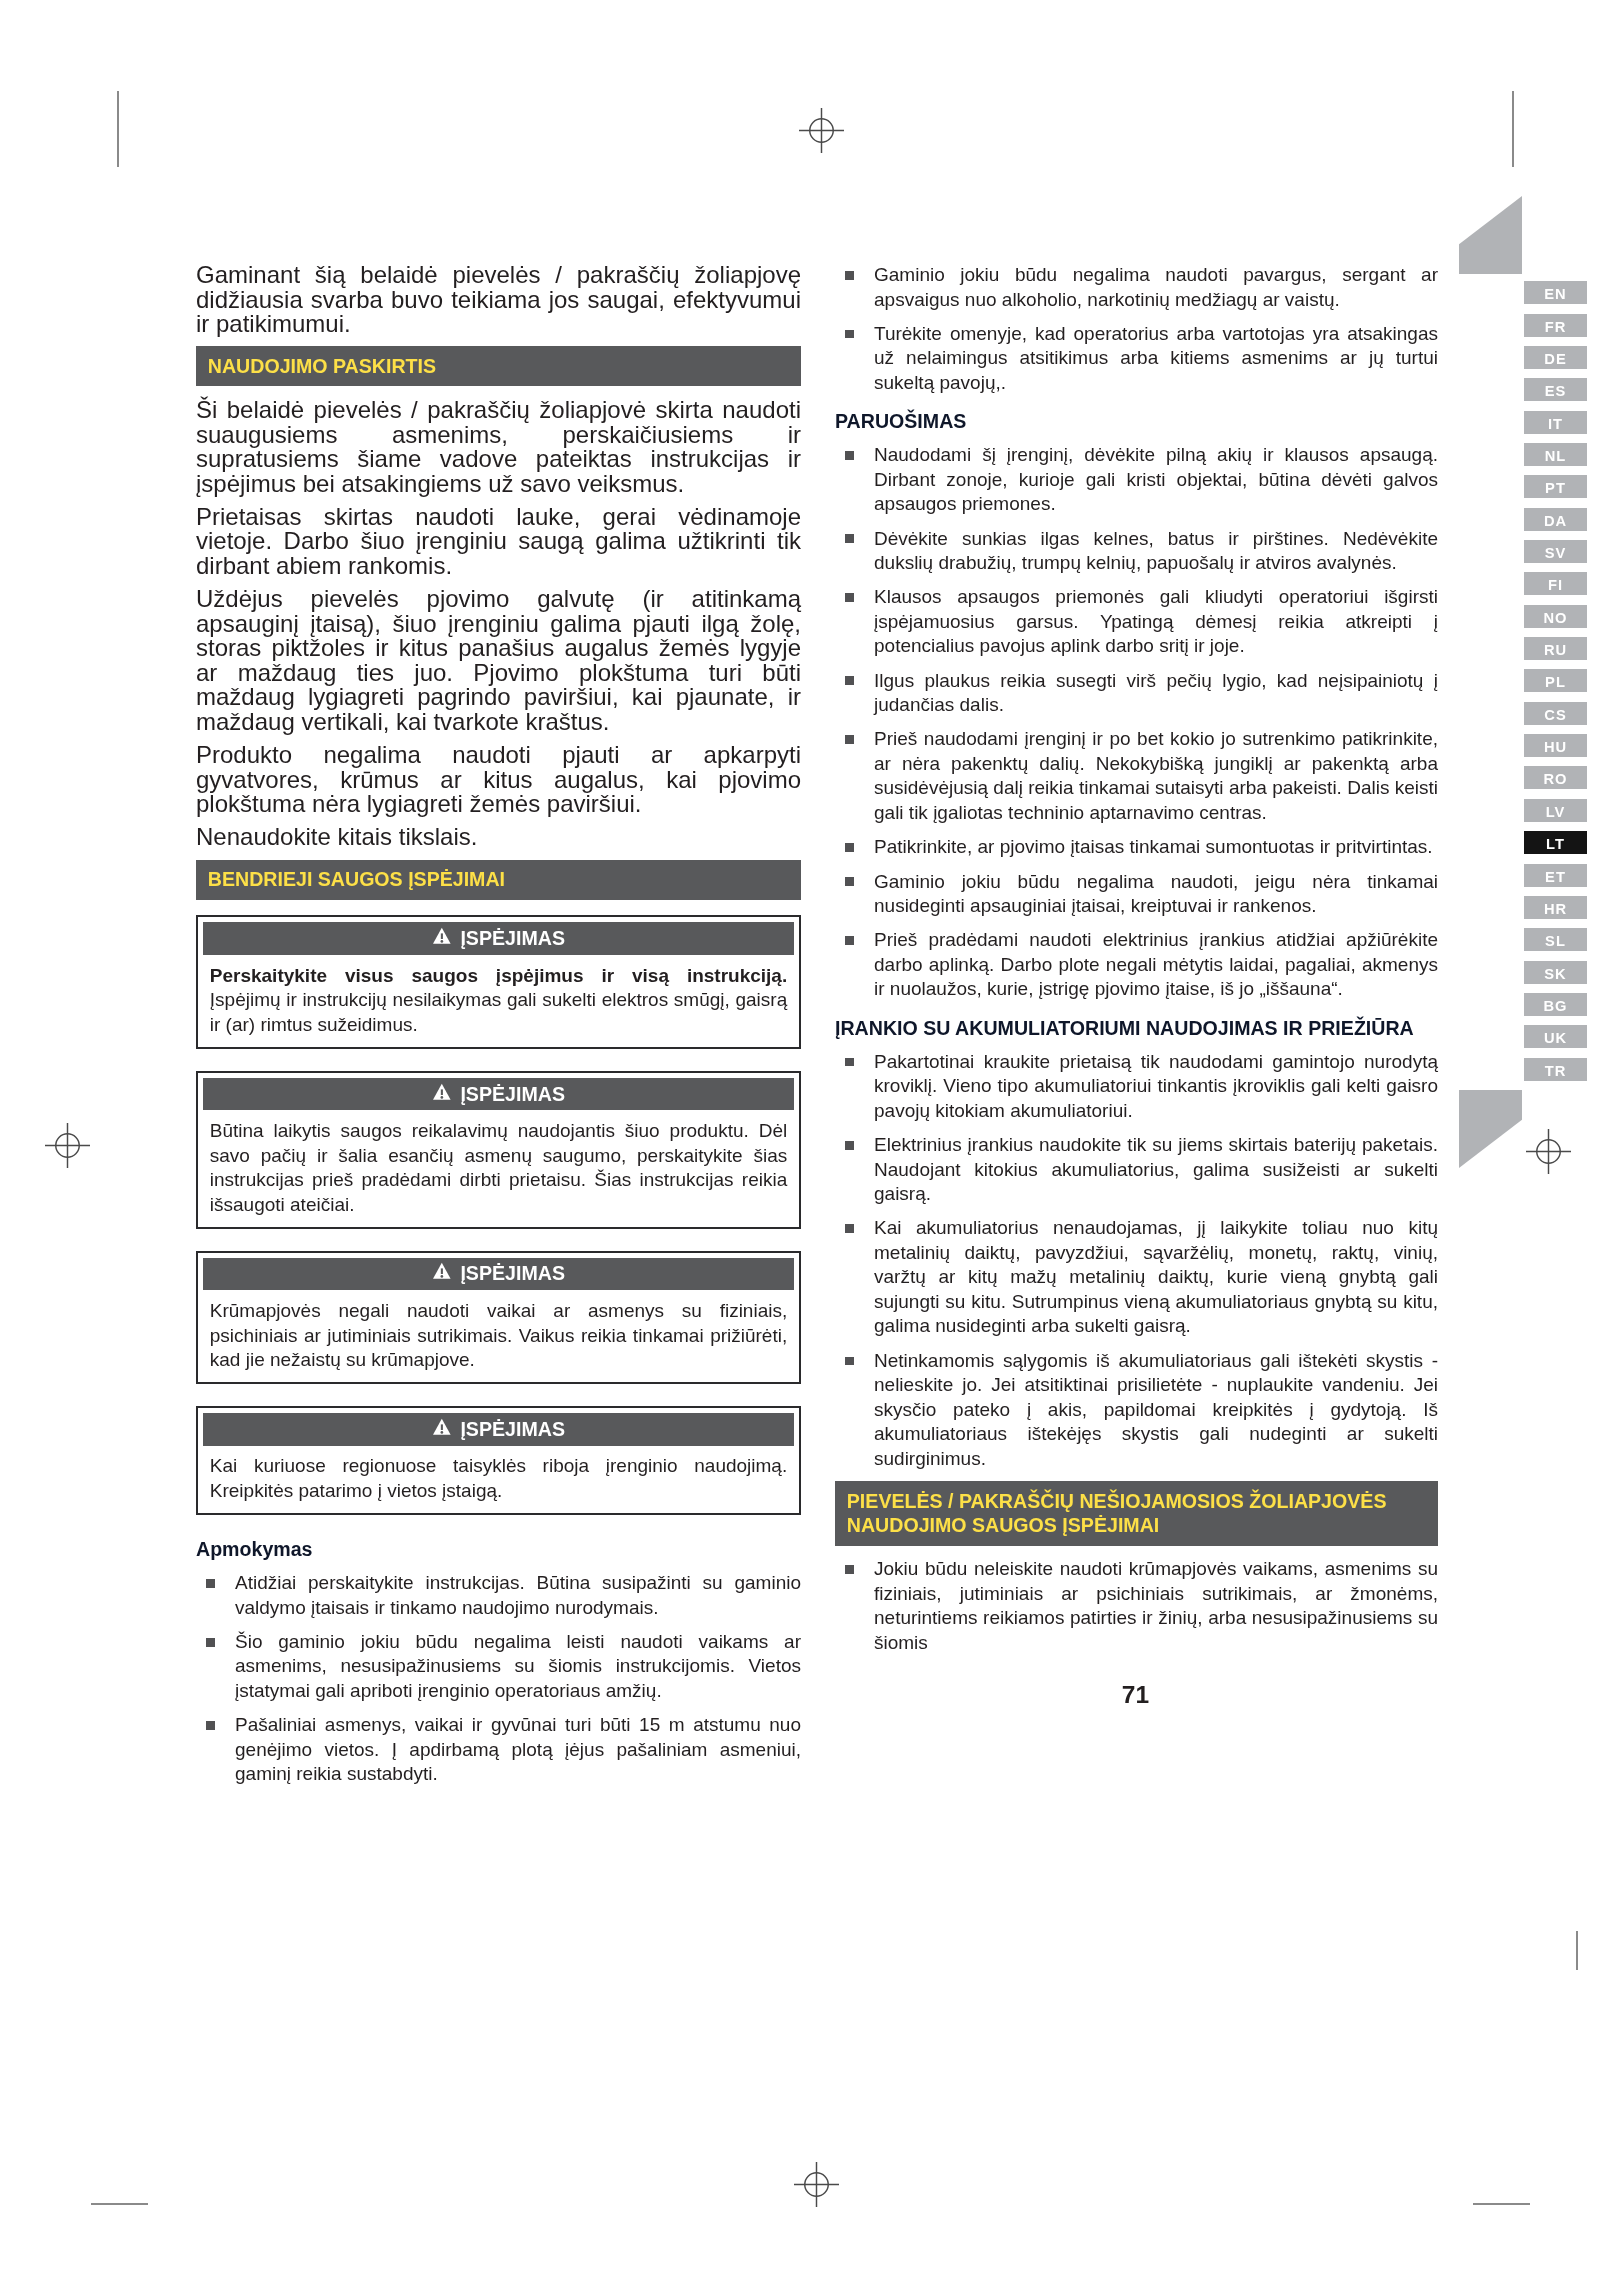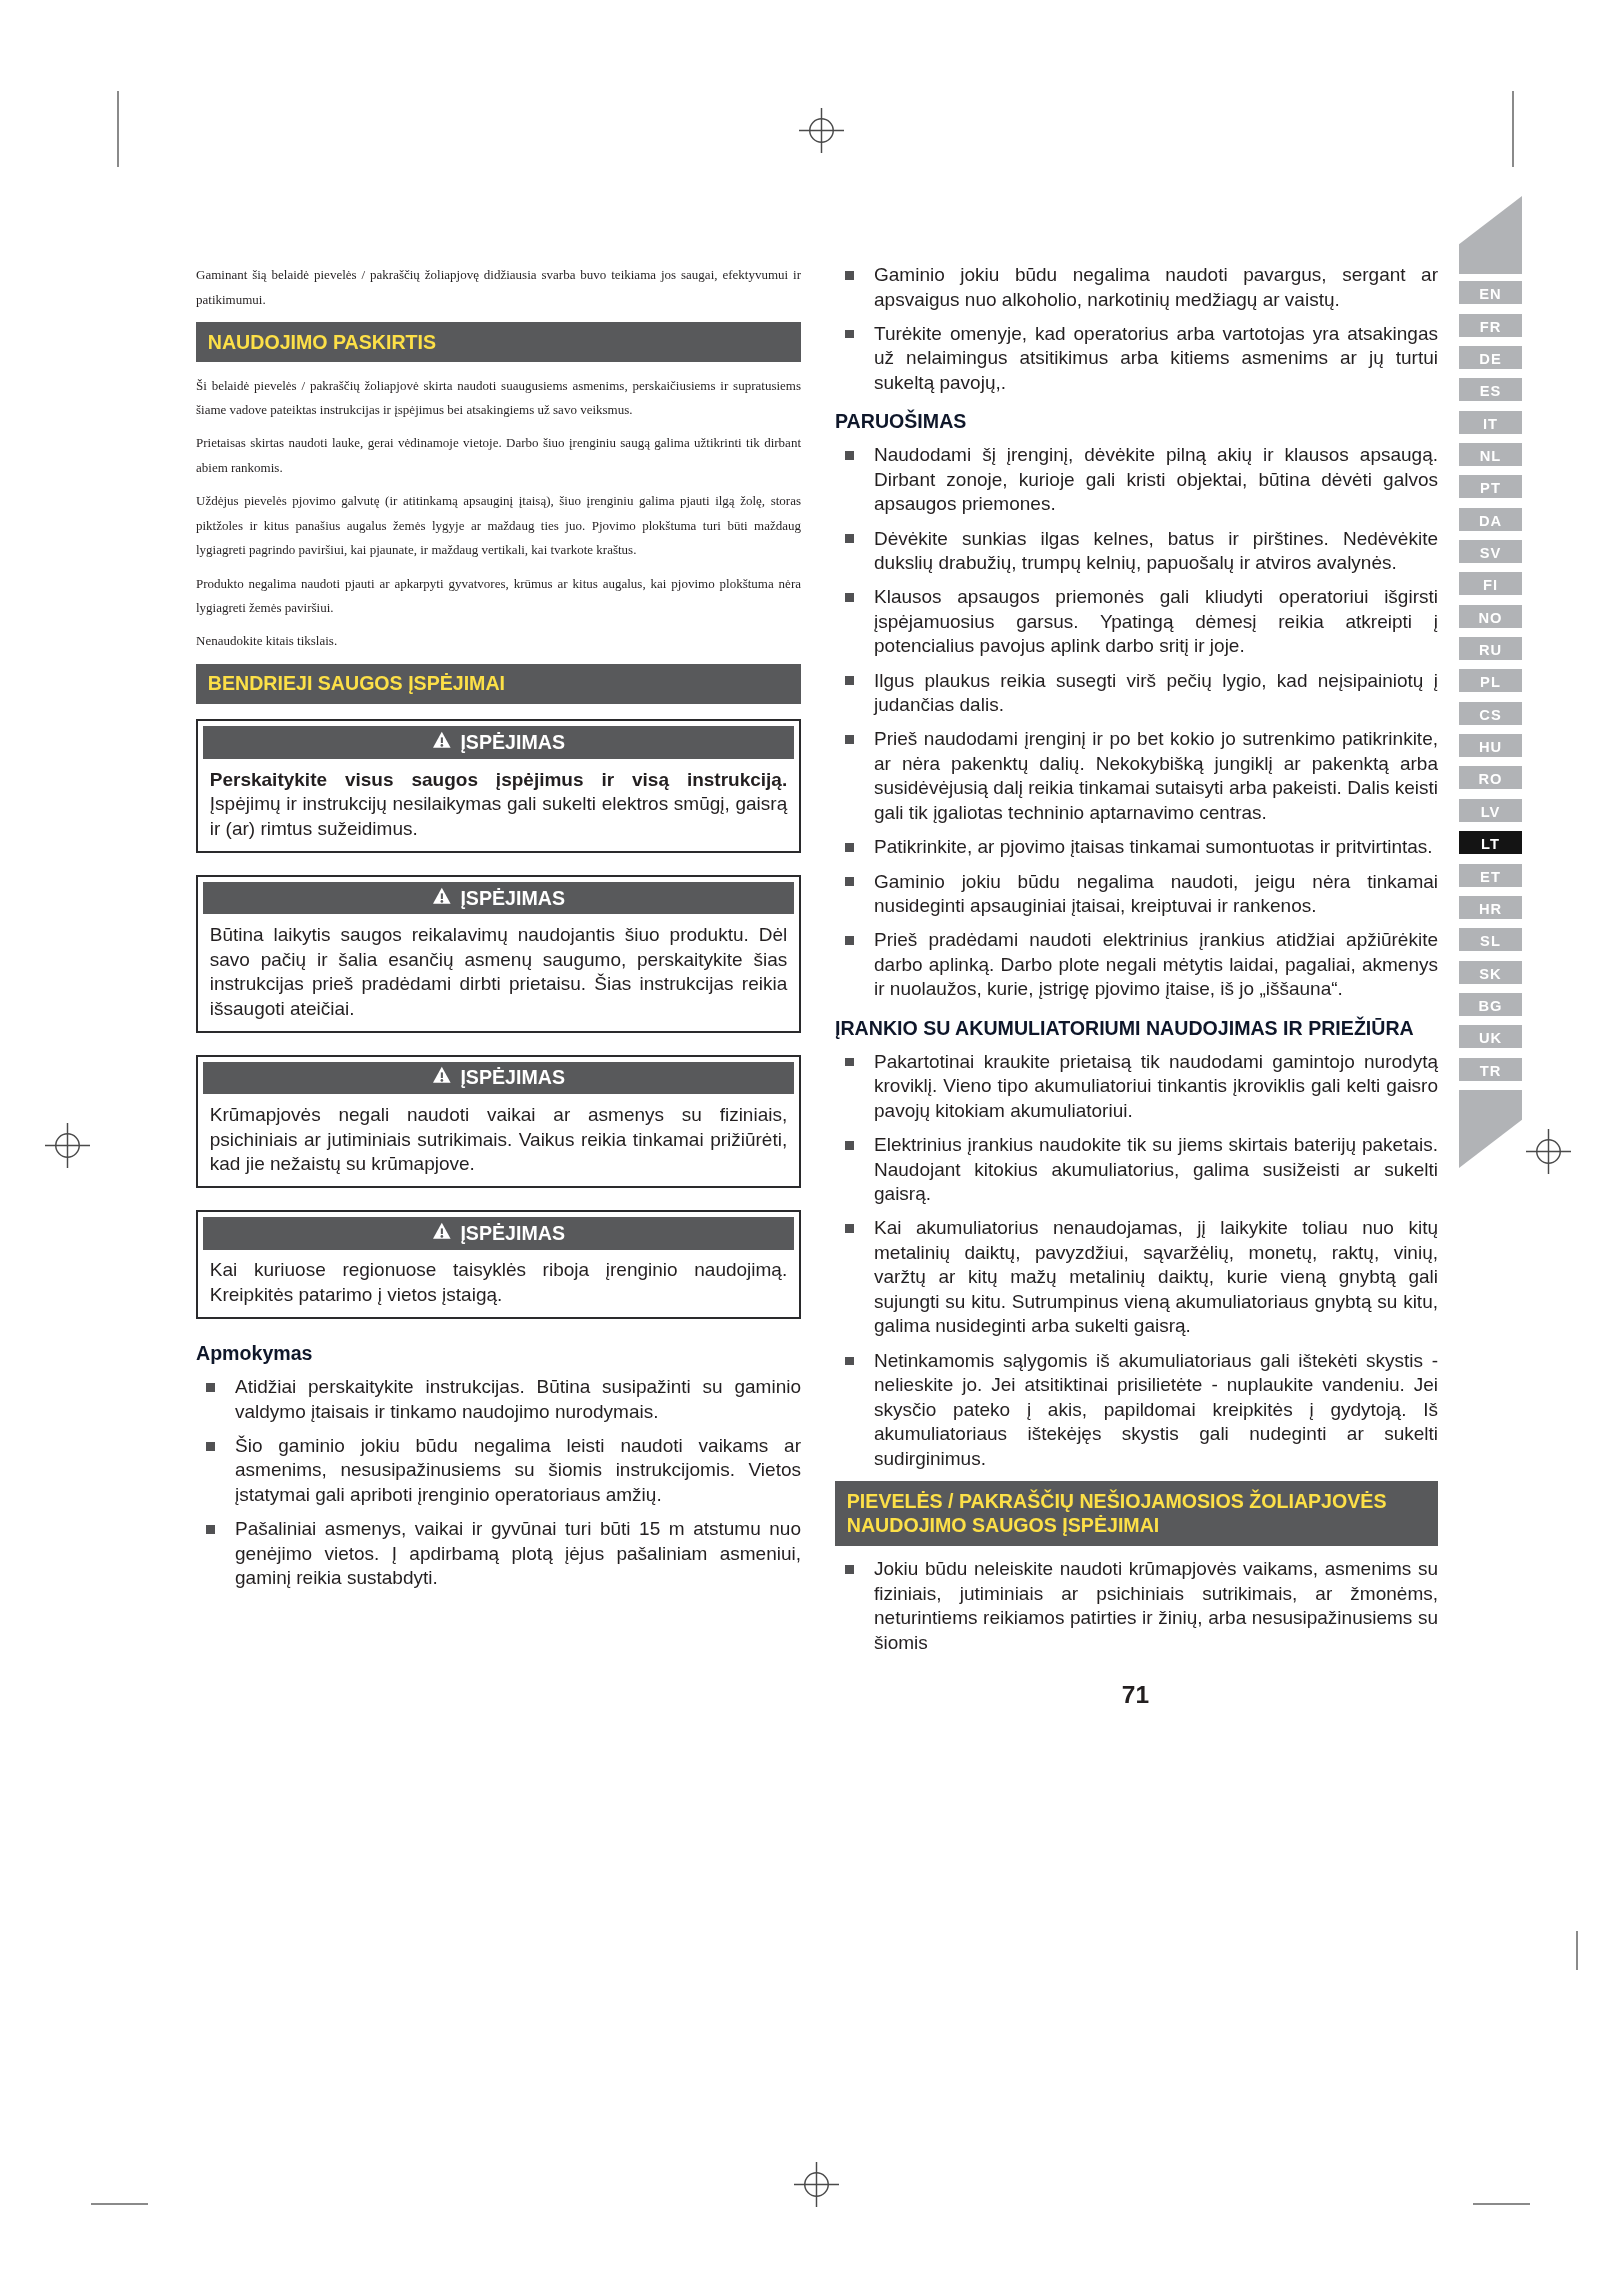--- a/index.html
+++ b/index.html
@@ -7,21 +7,21 @@
   html,body { margin:0; padding:0; }
   body {
     position:relative; width:1621px; height:2293px; background:#ffffff;
     font-family:"Liberation Sans","DejaVu Sans",sans-serif; color:#231f20;
     overflow:hidden;
   }
   .col { position:absolute; top:263px; width:605px; }
   .col-left  { left:196px; }
   .col-right { left:835px; width:603px; }
 
-  p.body { font-size:13px; line-height:24.5px; text-align:justify; margin:0 0 8.8px;font-family:Liberation Serif, serif; }
+  p.body { font-size:24px; line-height:24.5px; text-align:justify; margin:0 0 8.8px; }
 
   .section-bar {
     background:var(--bar); color:#fde047; font-weight:bold; font-size:19.6px;
     line-height:24.5px; padding:7.8px 11.8px; margin:9.8px 0 11.8px;
   }
 
   h3.subhead { font-size:19.6px; line-height:24.5px; margin:13.7px 0 9.8px; color:#0f172a; text-align:left; }
 
   .warnbox { border:2px solid #2a2a2c; padding:4.9px; margin:15.7px 0 21.6px; }
   .warnhead {
@@ -36,21 +36,21 @@
   ul.bullets li {
     position:relative; padding-left:39px; margin:0 0 9.8px;
     font-size:19px; line-height:24.5px; text-align:justify;
   }
   .bullet-marker { position:absolute; left:9.8px; top:7.8px; width:8.8px; height:8.8px; background:#515153; }
 
   .page-number { text-align:center; font-weight:bold; font-size:24.5px; margin-top:25.5px; padding-right:2px; }
 
   
   .lang-tab {
-    position:absolute; left:1459px; width:63px; height:23px;
+    position:absolute; left:1524px; width:63px; height:23px;
     background:var(--tab); color:#fff; font-weight:bold; font-size:14.7px;
     line-height:27.4px; text-align:center; letter-spacing:1px;
   }
   .lang-tab.active { background:var(--tab-active); }
   .sidebar-deco { position:absolute; left:1459px; width:63px; background:var(--tab); }
   .deco-top    { top:196px; height:78px; clip-path:polygon(100% 0, 100% 100%, 0 100%, 0 62%); }
   .deco-bottom { top:1090px; height:78px; clip-path:polygon(0 0, 100% 0, 100% 38%, 0 100%); }
 
   
   .regmark { position:absolute; }

